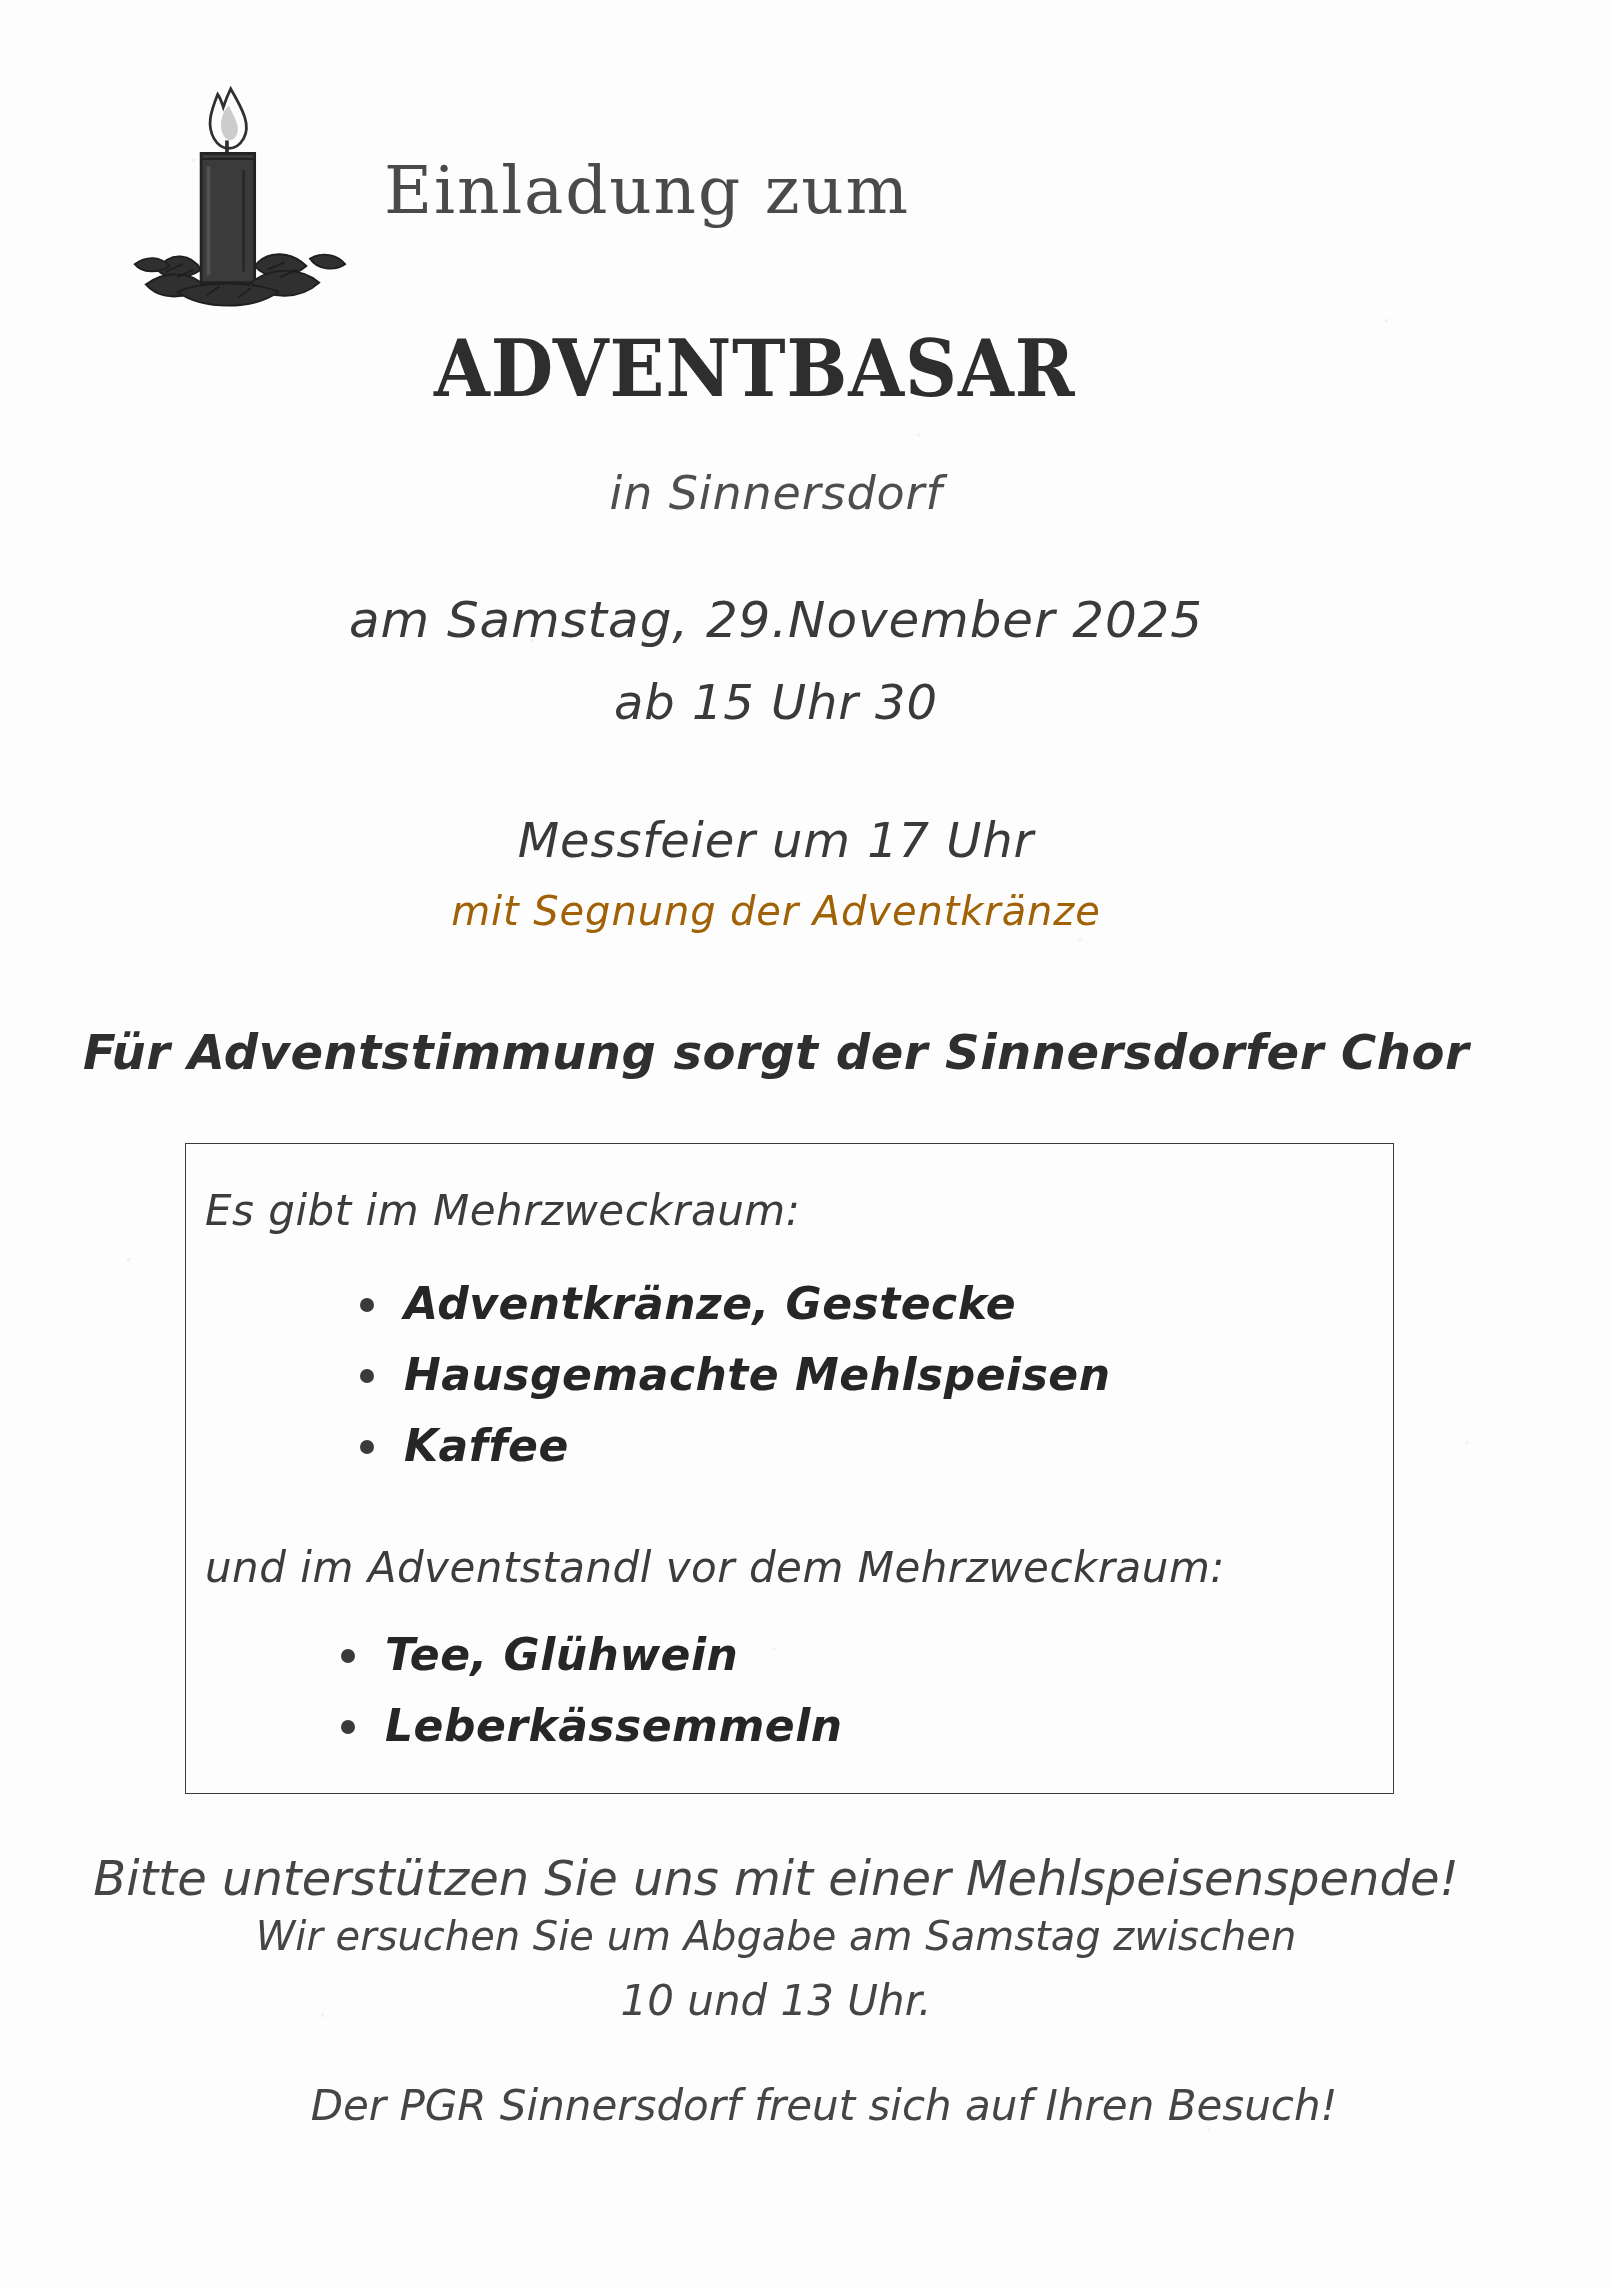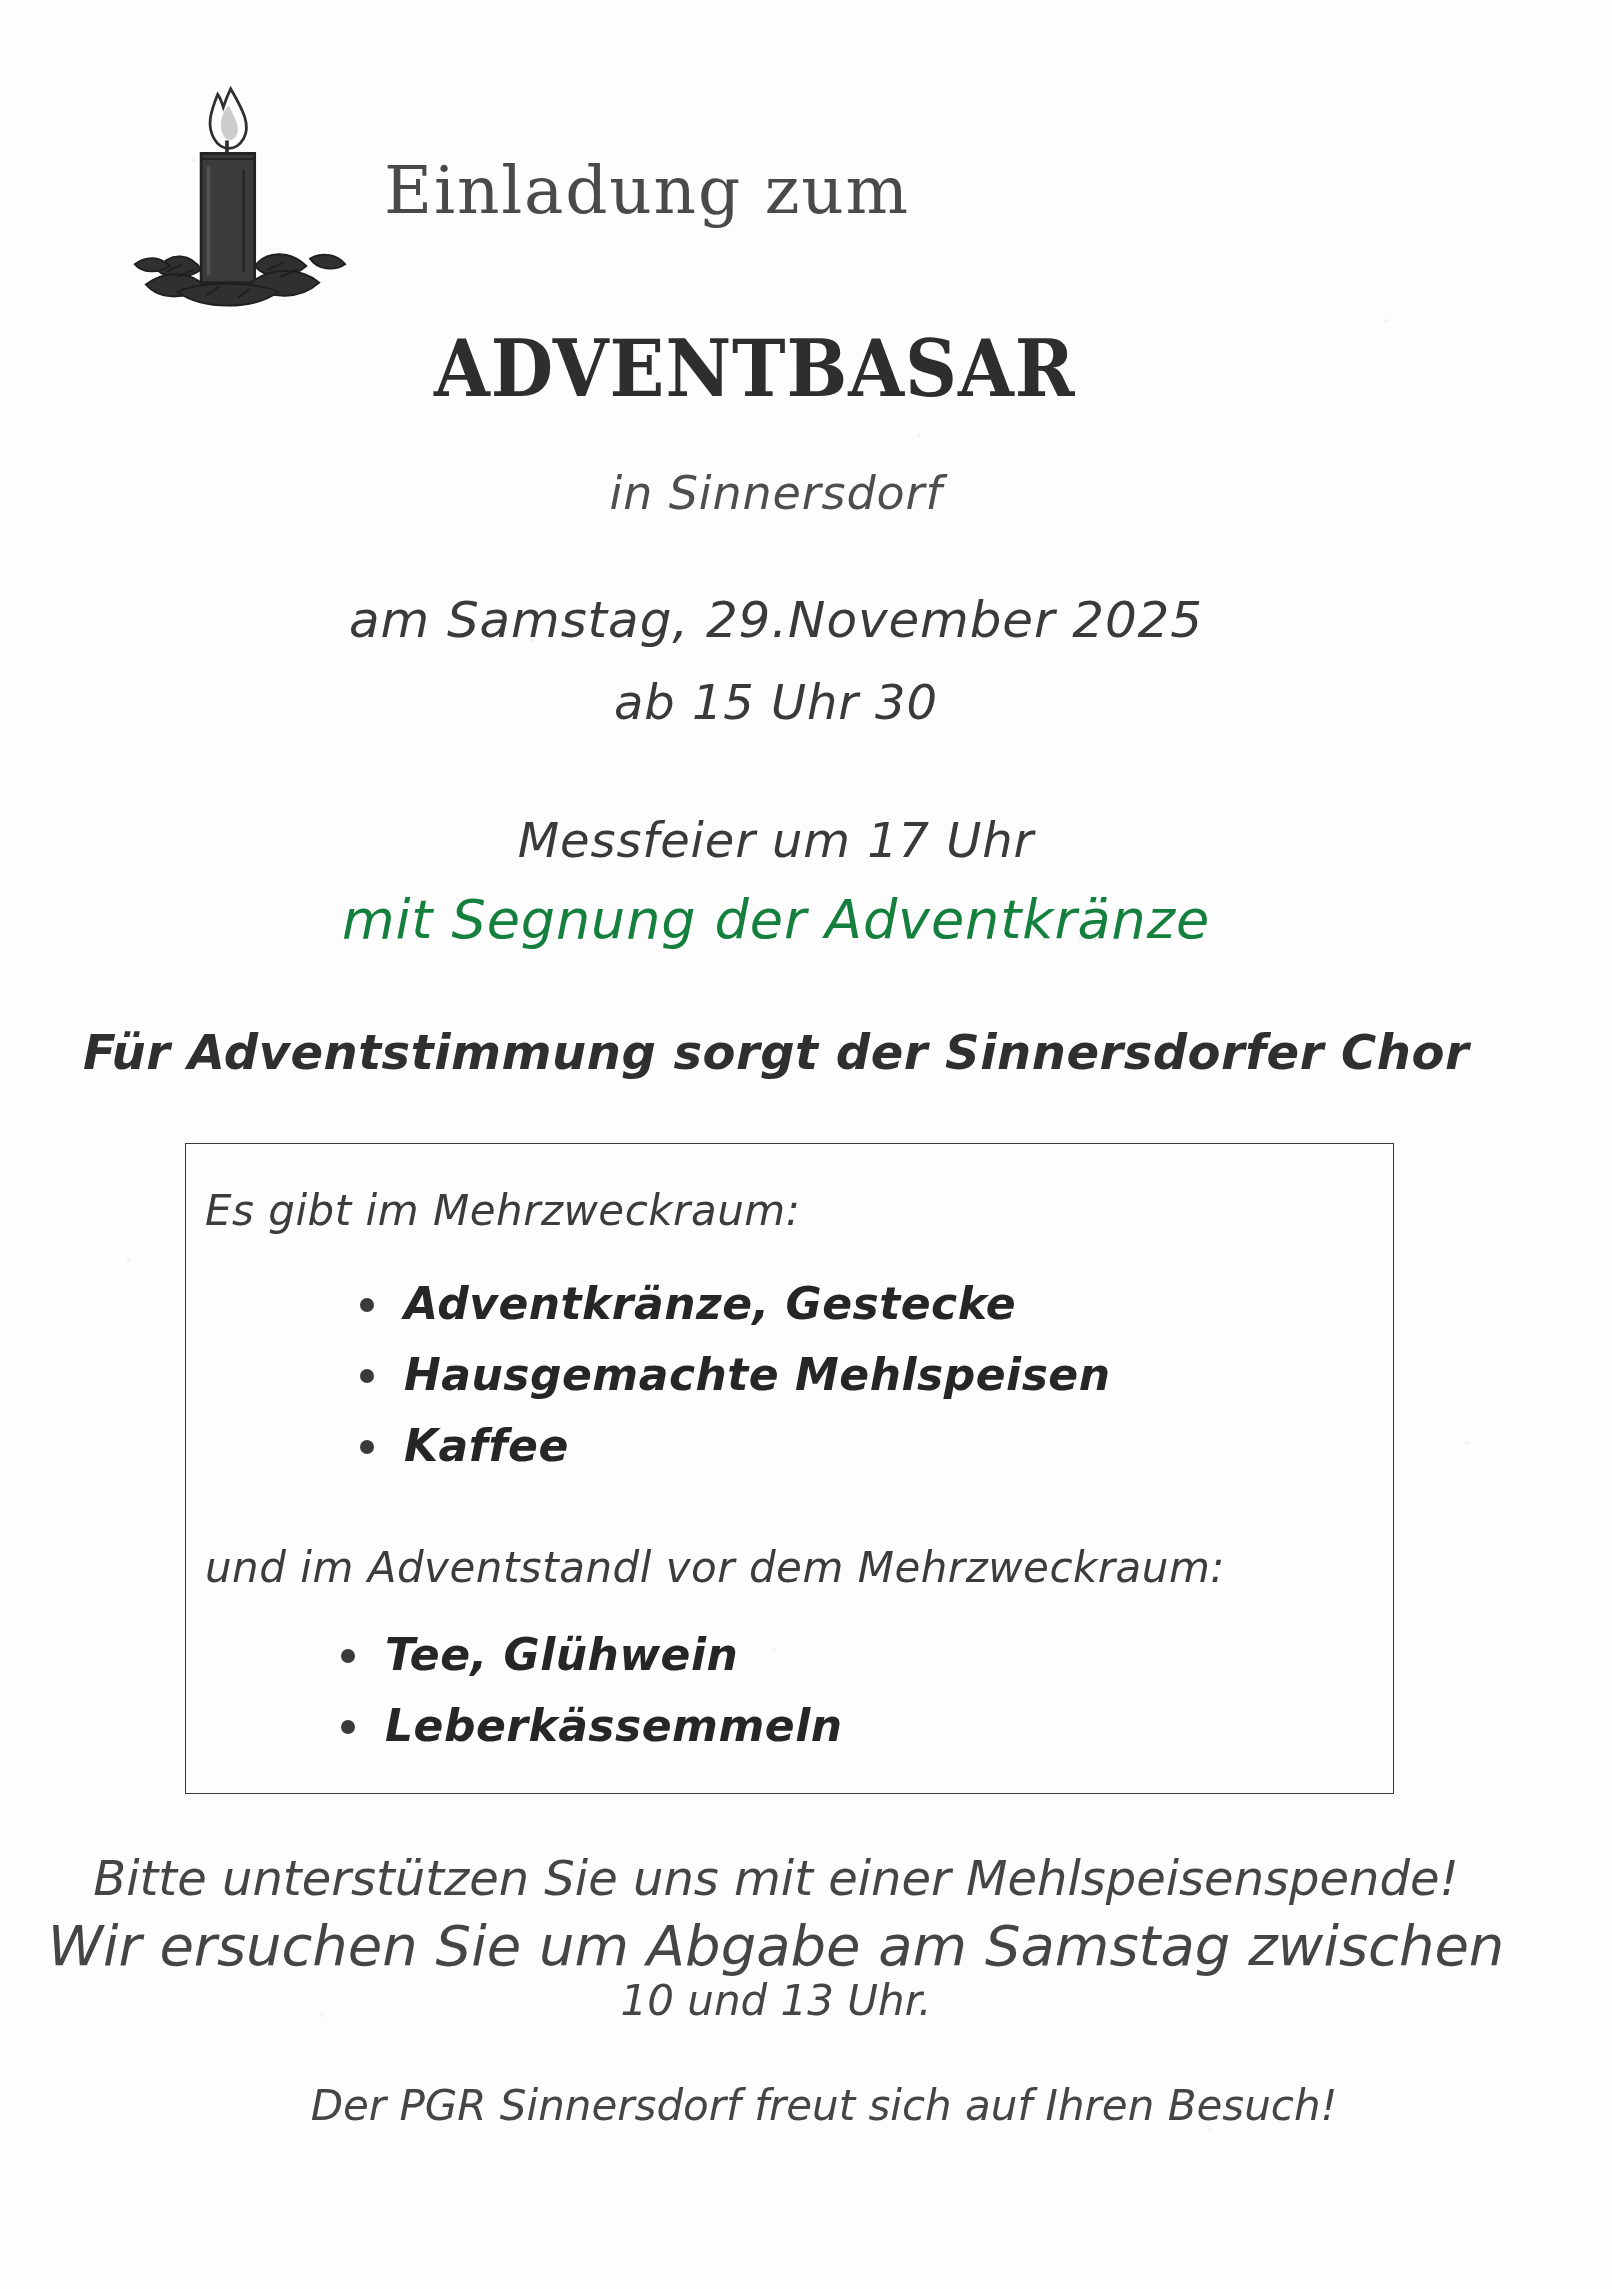--- a/index.html
+++ b/index.html
@@ -105,22 +105,22 @@
     letter-spacing: 0.9px;
   }
   .mass-line {
     top: 812px;
     font-size: 48px;
     color: #3a3a3a;
     letter-spacing: 0.9px;
   }
   .mass-sub {
     top: 888px;
-    font-size: 54px;
-    color: #15803d;
+    font-size: 40px;
+    color: #a16207;
     letter-spacing: 0.9px;
   }
   .choir-line {
     top: 1024px;
     font-size: 48px;
     font-weight: bold;
     color: #2f2f2f;
     letter-spacing: 0.5px;
   }
 
@@ -178,21 +178,21 @@
     left: 0;
     top: 20px;
     width: 14px;
     height: 14px;
     border-radius: 50%;
     background: #3a3a3a;
   }
 
   
   .plea-1 { top: 1850px; font-size: 48px; color: #454545; }
-  .plea-2 { top: 1913px; font-size: 56px; color: #454545; }
+  .plea-2 { top: 1913px; font-size: 40px; color: #454545; }
   .plea-3 { top: 1976px; font-size: 42px; color: #454545; }
   .closing { top: 2081px; font-size: 42px; color: #454545; margin-left: 48px; }
 
 </style>
 </head>
 <body>
 
 <div class="page"></div>
 
 <div class="content">

